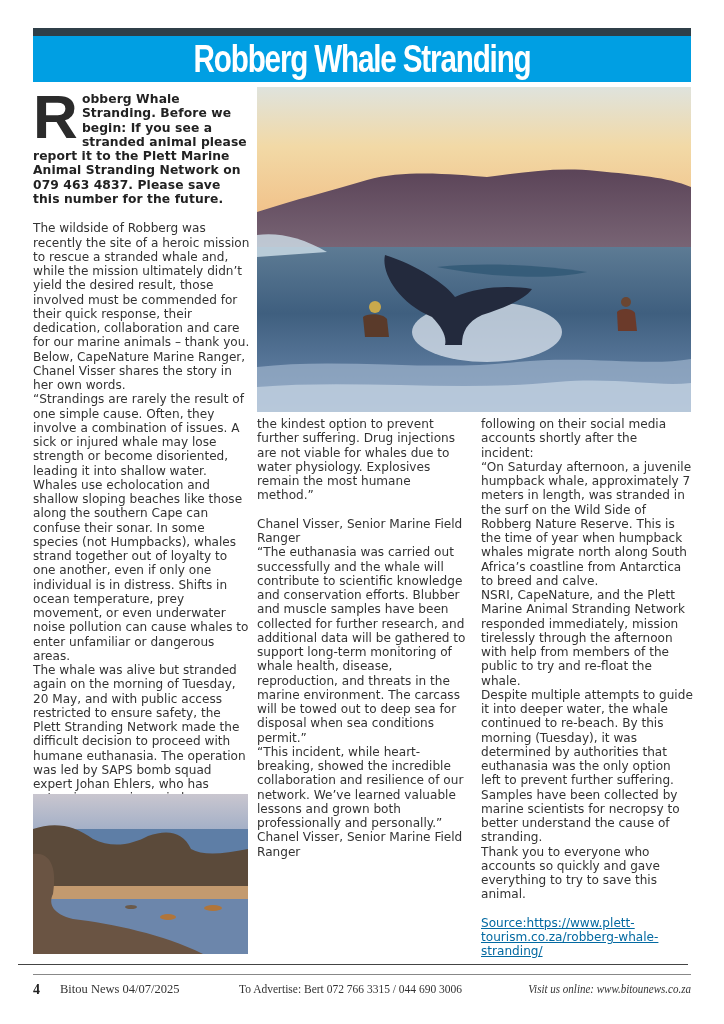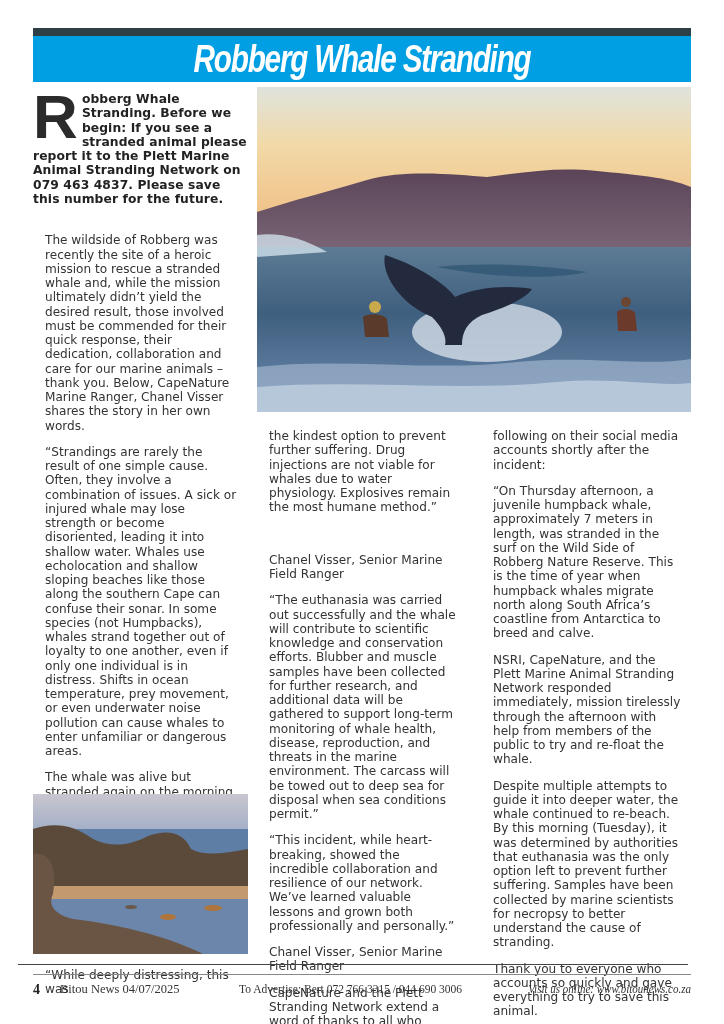--- a/index.html
+++ b/index.html
@@ -1,24 +1,24 @@
 <!DOCTYPE html>
 <html><head>
   <meta charset="utf-8">
   <style>
     * { box-sizing: border-box; margin: 0; padding: 0; }
     html, body { width: 724px; height: 1024px; background: #ffffff; overflow: hidden; }
     body { position: relative; font-family: "DejaVu Sans", sans-serif; color: #2a2a2a; }
 
     .header-topbar { position: absolute; left: 33px; top: 28px; width: 658px; height: 8px; background: #2f3f48; }
-    .header-band { position: absolute; left: 33px; top: 36px; width: 658px; height: 46px; background: #009fe3; display: flex; align-items: center; justify-content: center; font-style: italic; }
+    .header-band { position: absolute; left: 33px; top: 36px; width: 658px; height: 46px; background: #009fe3; display: flex; align-items: center; justify-content: center; }
     .headline { font-family: "Liberation Sans", sans-serif; font-weight: 700; color: #ffffff; font-size: 38px; letter-spacing: -1.5px; transform: scaleX(0.78); transform-origin: center; white-space: nowrap; line-height: 1; }
 
     .col { position: absolute; font-size: 12.1px; line-height: 14.25px; color: #333333; }
-    .col p { margin: 12px; }
+    .col p { margin: 0; }
     .col .gap { height: 14.25px; }
 
     .col1 { left: 33px; top: 92px; width: 218px; }
     .col2 { left: 257px; top: 417px; width: 212px; }
     .col3 { left: 481px; top: 417px; width: 212px; }
 
     .lead { font-weight: 700; color: #222222; font-size: 12.3px; line-height: 14.3px; letter-spacing: 0.1px; }
     .dropcap { float: left; font-family: "Liberation Sans", sans-serif; font-weight: 700; font-size: 62px; line-height: 46px; height: 44px; margin: 2px 4px 0 0; color: #2b2b2b; }
     .lead-gap { height: 15px; }
 
@@ -95,26 +95,25 @@
   </svg>
 </div>
 
 <div class="col col2">
   <p>the kindest option to prevent further suffering. Drug injections are not viable for whales due to water physiology. Explosives remain the most humane method.”</p>
   <div class="gap"></div>
   <p>Chanel Visser, Senior Marine Field Ranger</p>
   <p>“The euthanasia was carried out successfully and the whale will contribute to scientific knowledge and conservation efforts. Blubber and muscle samples have been collected for further research, and additional data will be gathered to support long-term monitoring of whale health, disease, reproduction, and threats in the marine environment. The carcass will be towed out to deep sea for disposal when sea conditions permit.”</p>
   <p>“This incident, while heart-breaking, showed the incredible collaboration and resilience of our network. We’ve learned valuable lessons and grown both professionally and personally.”</p>
   <p>Chanel Visser, Senior Marine Field Ranger</p>
-  <p>CapeNature and the Plett Stranding Network extend a word of thanks to all who contributed to the effort, including reserve staff, volunteers, marine scientists, SAPS, and the NSRI.</p>
 </div>
 
 <div class="col col3">
   <p>following on their social media accounts shortly after the incident:</p>
-  <p>“On Thursday afternoon, a juvenile humpback whale, approximately 7 meters in length, was stranded in the surf on the Wild Side of Robberg Nature Reserve. This is the time of year when humpback whales migrate north along South Africa’s coastline from Antarctica to breed and calve.</p>
+  <p>“On Saturday afternoon, a juvenile humpback whale, approximately 7 meters in length, was stranded in the surf on the Wild Side of Robberg Nature Reserve. This is the time of year when humpback whales migrate north along South Africa’s coastline from Antarctica to breed and calve.</p>
   <p>NSRI, CapeNature, and the Plett Marine Animal Stranding Network responded immediately, mission tirelessly through the afternoon with help from members of the public to try and re-float the whale.</p>
   <p>Despite multiple attempts to guide it into deeper water, the whale continued to re-beach. By this morning (Tuesday), it was determined by authorities that euthanasia was the only option left to prevent further suffering. Samples have been collected by marine scientists for necropsy to better understand the cause of stranding.</p>
   <p>Thank you to everyone who accounts so quickly and gave everything to try to save this animal.</p>
   <div class="gap"></div>
   <p><a class="source-link">Source:https://www.plett-tourism.co.za/robberg-whale-stranding/</a></p>
 </div>
 
 <div class="photo photo-beach">
   <svg width="215" height="160" viewBox="0 0 215 160" preserveAspectRatio="none">
     <defs>

